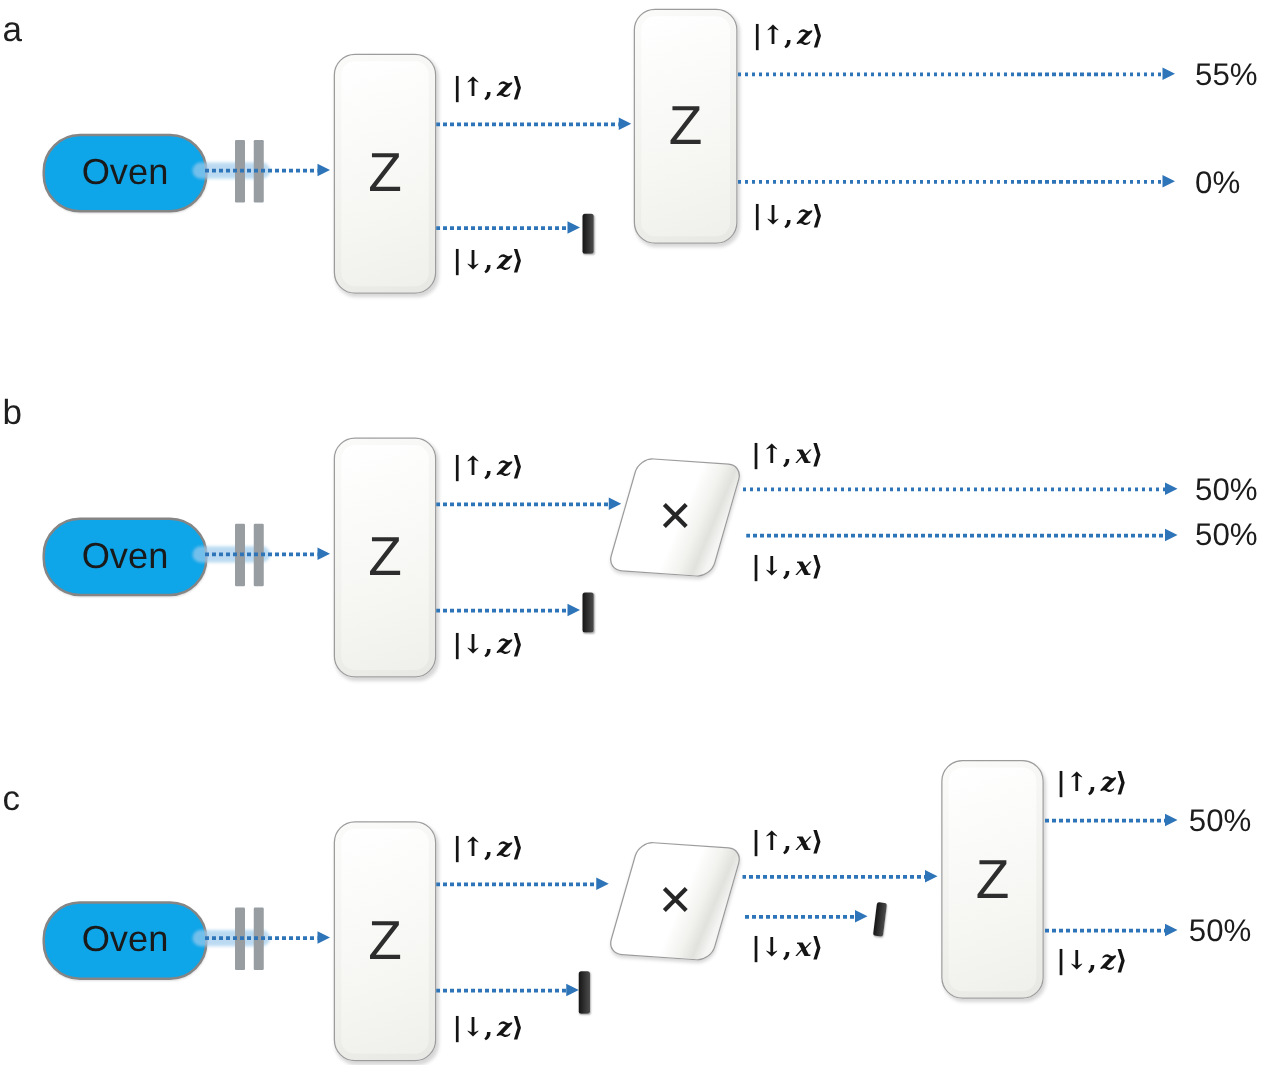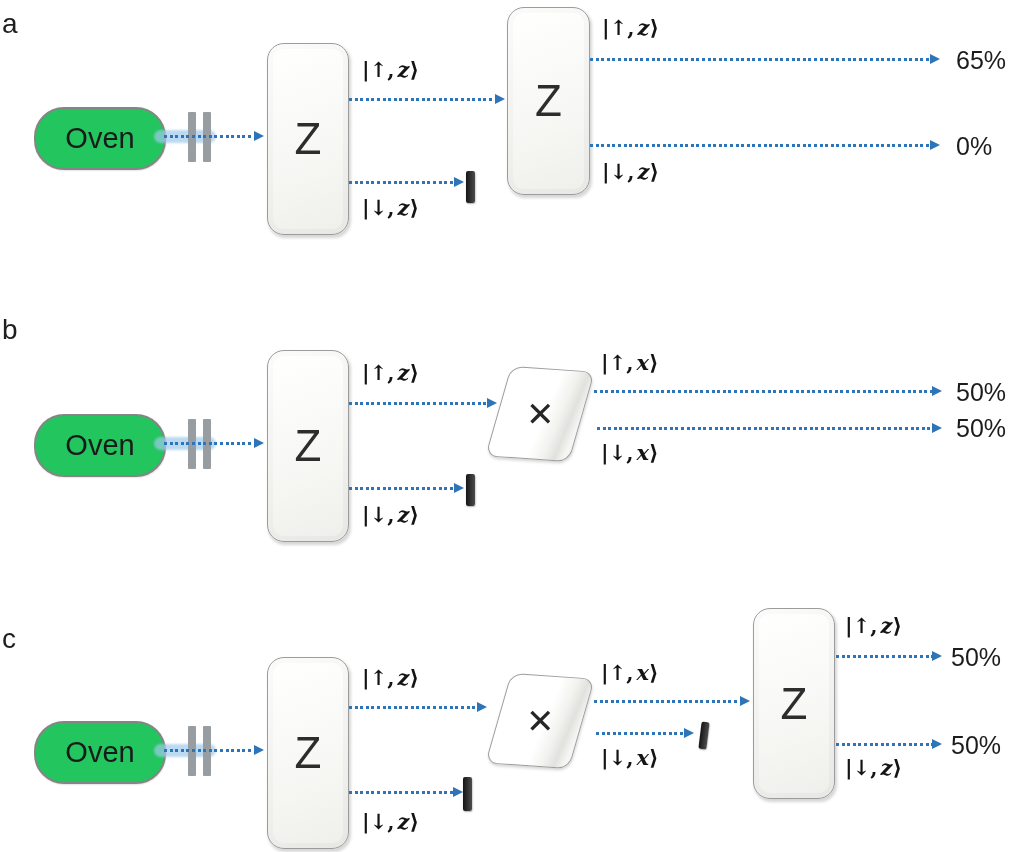--- a/index.html
+++ b/index.html
@@ -11,21 +11,21 @@
   #stage{
     position:relative;width:1028px;height:852px;background:#ffffff;overflow:hidden;
     font-family:"Liberation Sans",sans-serif;
   }
   .panel{position:absolute;inset:0;}
   .plabel{
     position:absolute;font-size:28px;color:#1f1f1f;font-family:"Liberation Sans",sans-serif;
   }
   .oven{
     position:absolute;width:128px;height:59px;border:2px solid #858585;border-radius:30px;
-    background:#22c55e;display:flex;align-items:center;justify-content:center;
+    background:#0ea5e9;display:flex;align-items:center;justify-content:center;
     font-size:29px;color:#1a1a1a;box-shadow:0.5px 1px 1.5px rgba(0,0,0,.10);
   }
   .glow{
     position:absolute;width:62px;height:13px;background:#9fcbec;opacity:.7;
     filter:blur(1.3px);border-radius:7px;
   }
   .slit{
     position:absolute;width:8px;height:50px;background:#979da1;border-radius:1px;
   }
   .dline{
@@ -102,21 +102,21 @@
     <div class="dline" style="left:349px;top:181px;width:105px"></div>
     <div class="blocker" style="left:466px;top:171px"></div>
     <div class="ket" style="left:362px;top:196px"><span>|↓,</span><i>z</i><span>⟩</span></div>
 
     <div class="zbox" style="left:507px;top:7px;width:81px;height:186px">
       <span class="zletter">Z</span>
     </div>
 
     <div class="ket" style="left:602px;top:16px"><span>|↑,</span><i>z</i><span>⟩</span></div>
     <div class="dline" style="left:590px;top:58px;width:340px"></div>
-    <div class="pct" style="left:956px;top:46px">65%</div>
+    <div class="pct" style="left:956px;top:46px">55%</div>
 
     <div class="dline" style="left:590px;top:144px;width:340px"></div>
     <div class="pct" style="left:956px;top:132px">0%</div>
     <div class="ket" style="left:602px;top:160px"><span>|↓,</span><i>z</i><span>⟩</span></div>
   </div>
 
   <div class="panel">
     <div class="plabel" style="left:2px;top:314px">b</div>
 
     <div class="oven" style="left:34px;top:414px">

